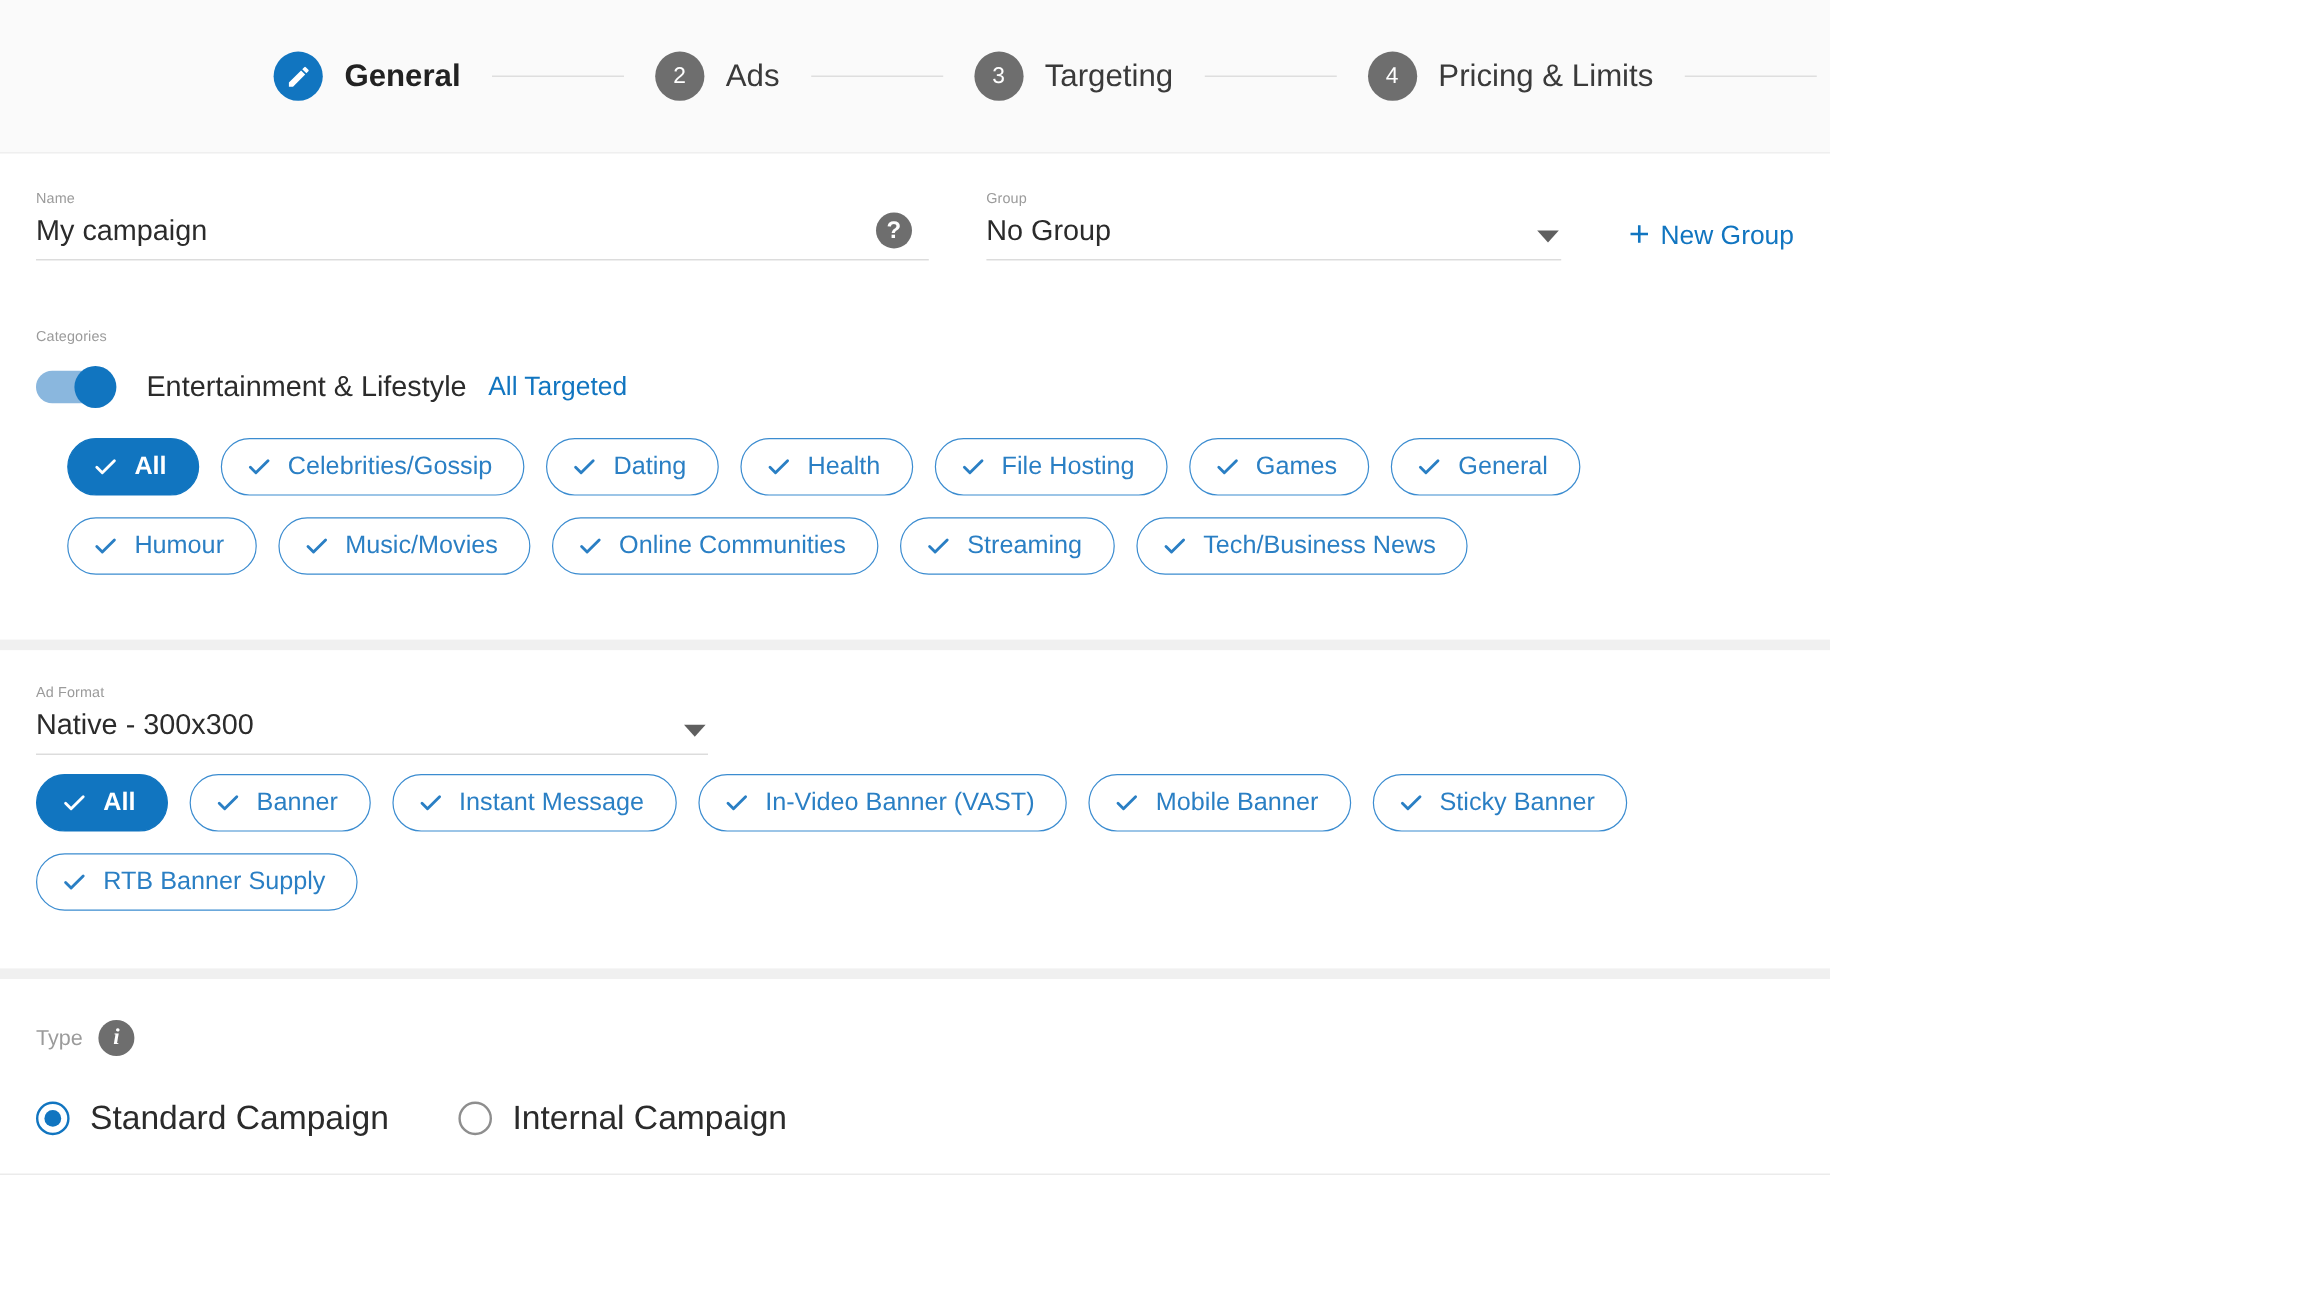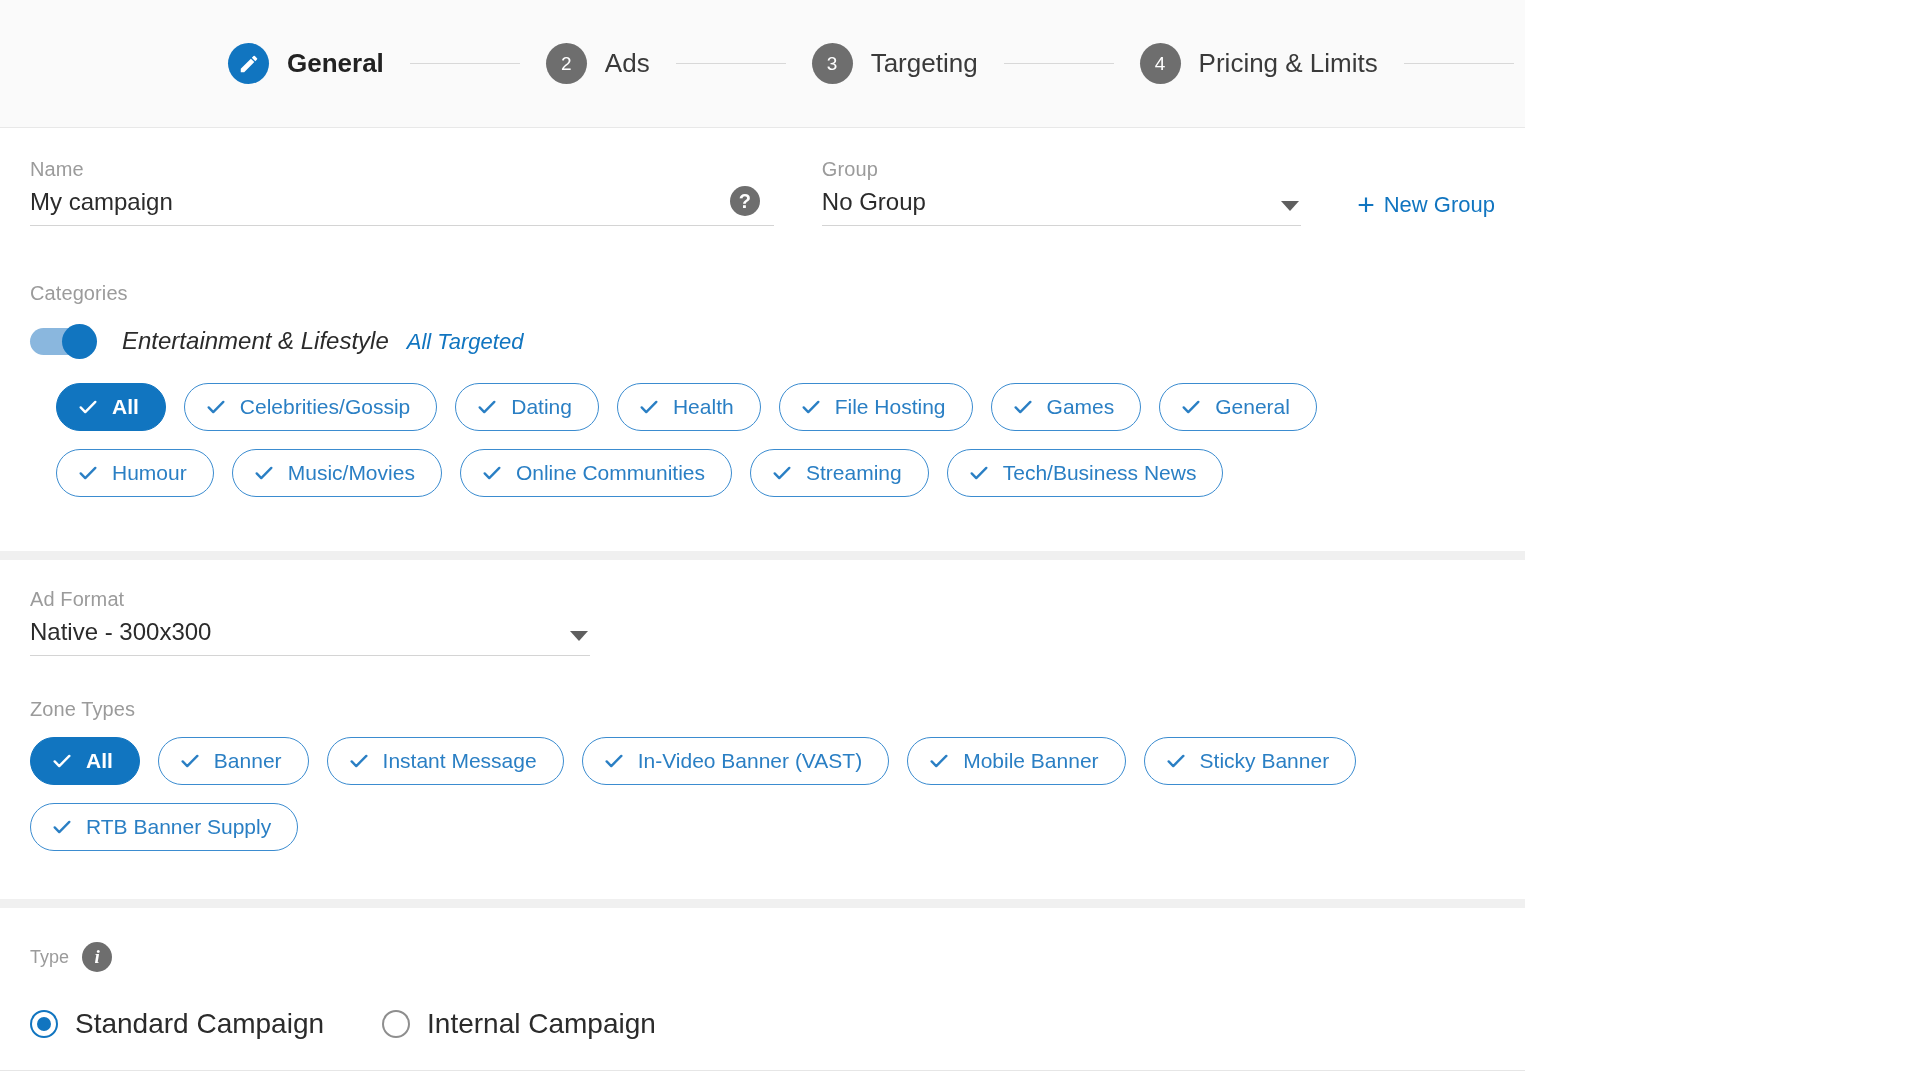--- a/index.html
+++ b/index.html
@@ -47,21 +47,21 @@
   .section {
     padding: 0 30px;
     border-bottom: 9px solid #f0f0f0;
     background:#fff;
   }
   .section.sec1 { padding-top: 30px; padding-bottom: 36px; }
   .section.sec2 { padding-top: 28px; padding-bottom: 30px; }
   .section.sec3 { padding-top: 34px; padding-bottom: 30px; border-bottom: 1px solid #e6e6e6;}
 
   .field-label {
-    font-size: 20px;
+    font-size: 12px;
     color: #9b9b9b;
     margin-bottom: 7px;
     letter-spacing: .1px;
   }
 
   .row-fields { display: flex; align-items: flex-end; }
 
   .underline-field {
     position: relative;
     border-bottom: 1px solid #d4d4d4;
@@ -99,21 +99,21 @@
     margin-bottom: 8px;
     cursor: pointer;
     white-space: nowrap;
   }
   .plus-icon {
     font-size: 30px; line-height: 22px; margin-right: 9px; font-weight: 300;
   }
 
   
   .categories-label { margin-top: 56px; }
-  .toggle-row { display: flex; align-items: flex-end; margin-top: 22px; font-style: italic; }
+  .toggle-row { display: flex; align-items: flex-start; margin-top: 22px; }
   .toggle {
     width: 64px; height: 27px; border-radius: 14px;
     background: #8ab7de; position: relative; flex: none;
     cursor: pointer;
   }
   .toggle .knob {
     position: absolute; right: -3px; top: -4px;
     width: 35px; height: 35px; border-radius: 50%;
     background: #1175c0;
   }
@@ -322,21 +322,20 @@
       </div>
   </div>
 
   <div class="section sec2">
     <div class="field-label">Ad Format</div>
     <div class="underline-field" style="width:560px">
       <div class="underline-value">Native - 300x300</div>
       <span class="caret"></span>
     </div>
 
-    <div class="field-label" style="margin-top:42px">Zone Types</div>
     <div class="chips zone" id="zone-chips">
         <div class="chip selected">
           <svg class="check" viewBox="0 0 24 24">
             <path fill="none" stroke="#ffffff" stroke-width="2.6" stroke-linecap="round" stroke-linejoin="round" d="M4 12.5l5 5L20 6.5"></path>
           </svg>
           <span>All</span>
         </div>
         <div class="chip">
           <svg class="check" viewBox="0 0 24 24">
             <path fill="none" stroke="#2a7fc4" stroke-width="2.6" stroke-linecap="round" stroke-linejoin="round" d="M4 12.5l5 5L20 6.5"></path>

